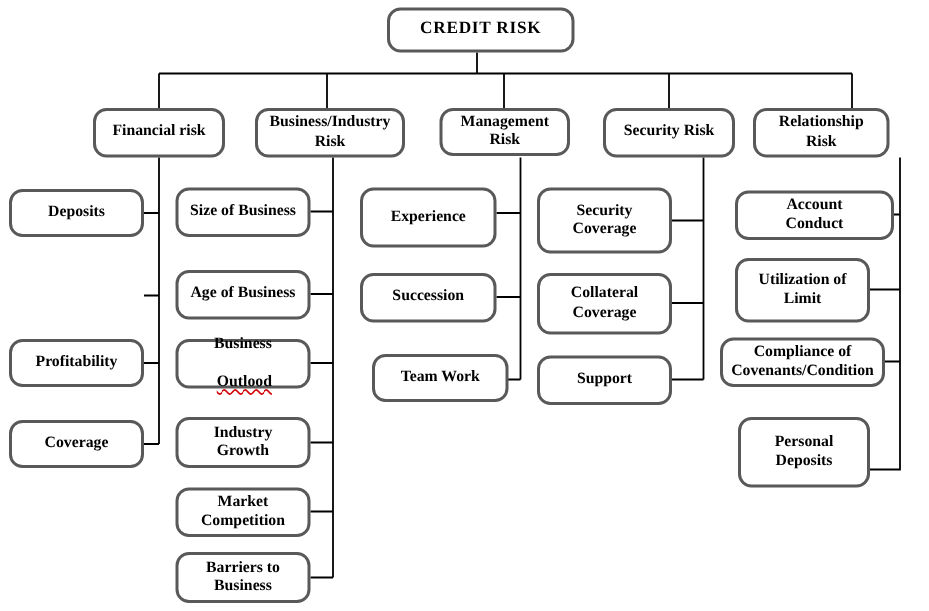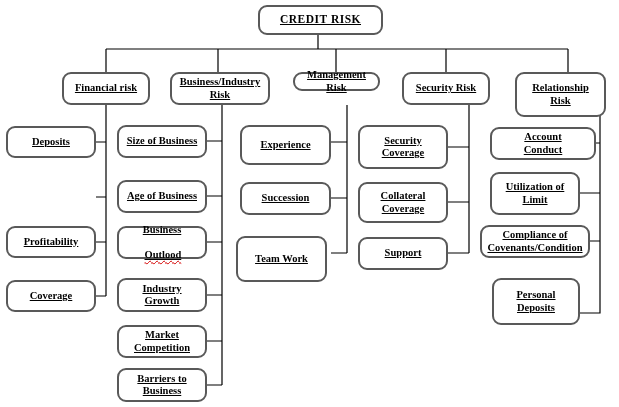--- a/index.html
+++ b/index.html
@@ -25,21 +25,21 @@
     display: flex;
     align-items: center;
     justify-content: center;
     text-align: center;
     font-weight: bold;
     font-size: 10.5px;
     line-height: 1.18;
     color: #000000;
     padding: 1px 2px;
   }
-  .lbl { white-space: pre-line; text-decoration: underline; }
+  .lbl { white-space: pre-line; }
   .root-box { font-size: 11.5px; letter-spacing: 0.5px; }
   .stack span { display: block; }
   .misspelled {
     text-decoration: underline wavy #d40000;
     text-decoration-thickness: 1px;
     text-underline-offset: 2px;
     text-align: right;
   }
 </style>
 </head>
@@ -87,28 +87,28 @@
     <span class="lbl">CREDIT RISK</span>
   </div>
 
   <div class="box" style="left:62px; top:72px; width:88px; height:33px">
     <span class="lbl">Financial risk</span>
   </div>
   <div class="box" style="left:170px; top:72px; width:100px; height:33px">
     <span class="lbl">Business/Industry
 Risk</span>
   </div>
-  <div class="box" style="left:293px; top:72px; width:87px; height:19px">
+  <div class="box" style="left:293px; top:72px; width:87px; height:32px">
     <span class="lbl">Management
 Risk</span>
   </div>
   <div class="box" style="left:402px; top:72px; width:88px; height:33px">
     <span class="lbl">Security Risk</span>
   </div>
-  <div class="box" style="left:515px; top:72px; width:91px; height:45px">
+  <div class="box" style="left:502px; top:72px; width:91px; height:33px">
     <span class="lbl">Relationship
 Risk</span>
   </div>
 
   <div class="box" style="left:6px; top:126px; width:90px; height:32px">
     <span class="lbl">Deposits</span>
   </div>
   <div class="box" style="left:6px; top:226px; width:90px; height:32px">
     <span class="lbl">Profitability</span>
   </div>
@@ -140,21 +140,21 @@
     <span class="lbl">Barriers to
 Business</span>
   </div>
 
   <div class="box" style="left:240px; top:125px; width:91px; height:40px">
     <span class="lbl">Experience</span>
   </div>
   <div class="box" style="left:240px; top:182px; width:91px; height:33px">
     <span class="lbl">Succession</span>
   </div>
-  <div class="box" style="left:236px; top:236px; width:91px; height:46px">
+  <div class="box" style="left:248px; top:236px; width:91px; height:32px">
     <span class="lbl">Team Work</span>
   </div>
 
   <div class="box" style="left:358px; top:125px; width:90px; height:44px">
     <span class="lbl">Security
 Coverage</span>
   </div>
   <div class="box" style="left:358px; top:182px; width:90px; height:41px">
     <span class="lbl">Collateral
 Coverage</span>

